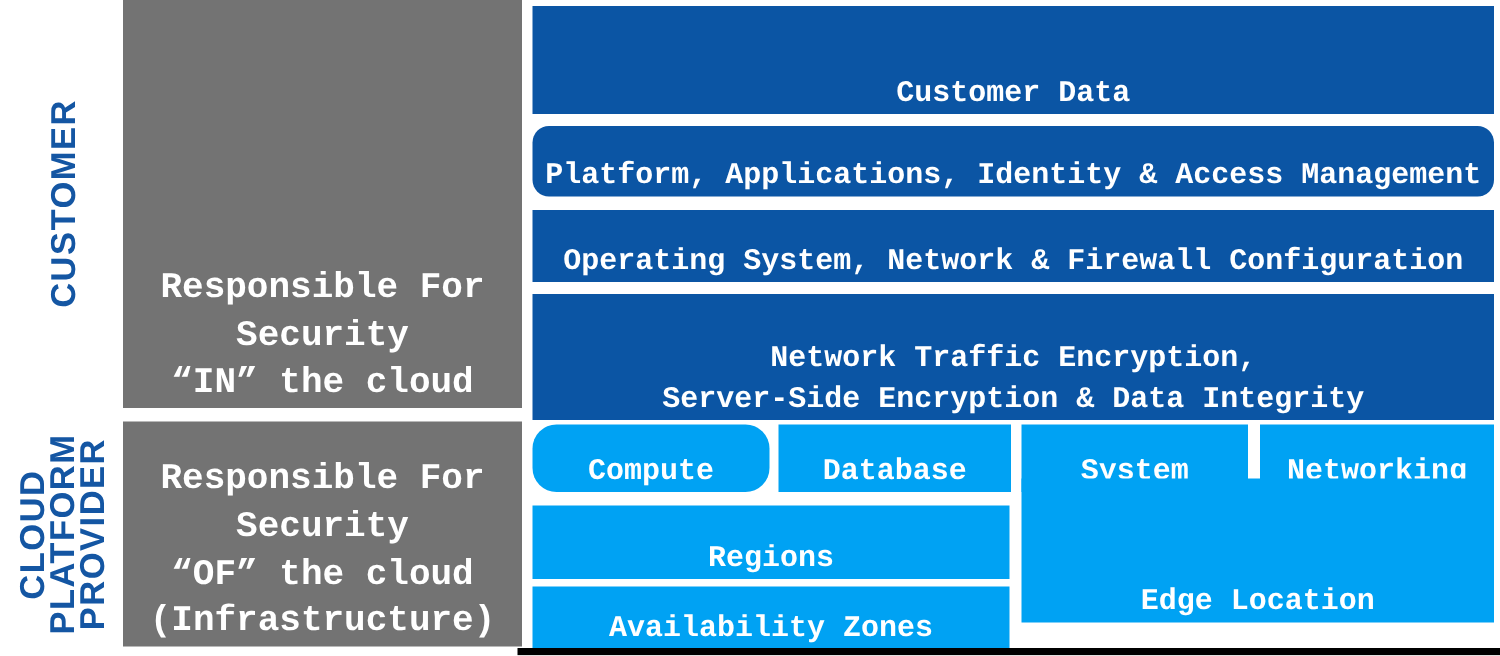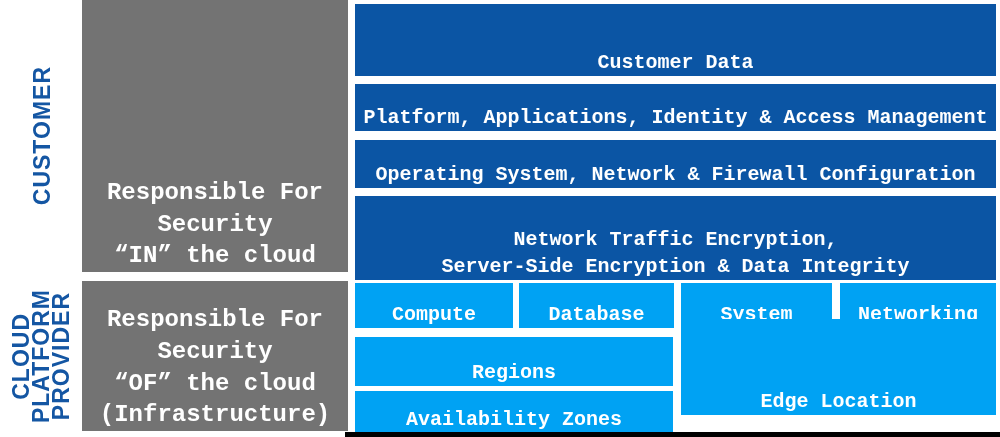--- a/index.html
+++ b/index.html
@@ -36,25 +36,25 @@
     writing-mode:vertical-rl;
     transform:rotate(180deg);
     color:#1456a3;
     font-size:23px;
     letter-spacing:1px;
     line-height:0.86;
     white-space:nowrap;
   }
   
   .row1{left:355px;top:4px;width:641px;height:72px;}
-  .row2{left:355px;top:84px;width:641px;height:47px;}
+  .row2{left:355px;top:84px;width:641px;height:47px;border-radius:11px;}
   .row3{left:355px;top:140px;width:641px;height:48px;}
   .row4{left:355px;top:196px;width:641px;height:84px;}
   
-  .svc1{left:355px;top:283px;width:158px;height:45px;}
+  .svc1{left:355px;top:283px;width:158px;height:45px;border-radius:16px;}
   .svc2{left:519px;top:283px;width:155px;height:45px;}
   .svc3{left:681px;top:283px;width:151px;height:45px;}
   .svc4{left:840px;top:283px;width:156px;height:45px;}
   .regions{left:355px;top:337px;width:318px;height:49px;}
   .az{left:355px;top:391px;width:318px;height:42px;}
   .edge{left:681px;top:319px;width:315px;height:96px;}
   
   .gray-top{left:82px;top:0px;width:266px;height:272px;}
   .gray-bottom{left:82px;top:281px;width:266px;height:150px;}
   

